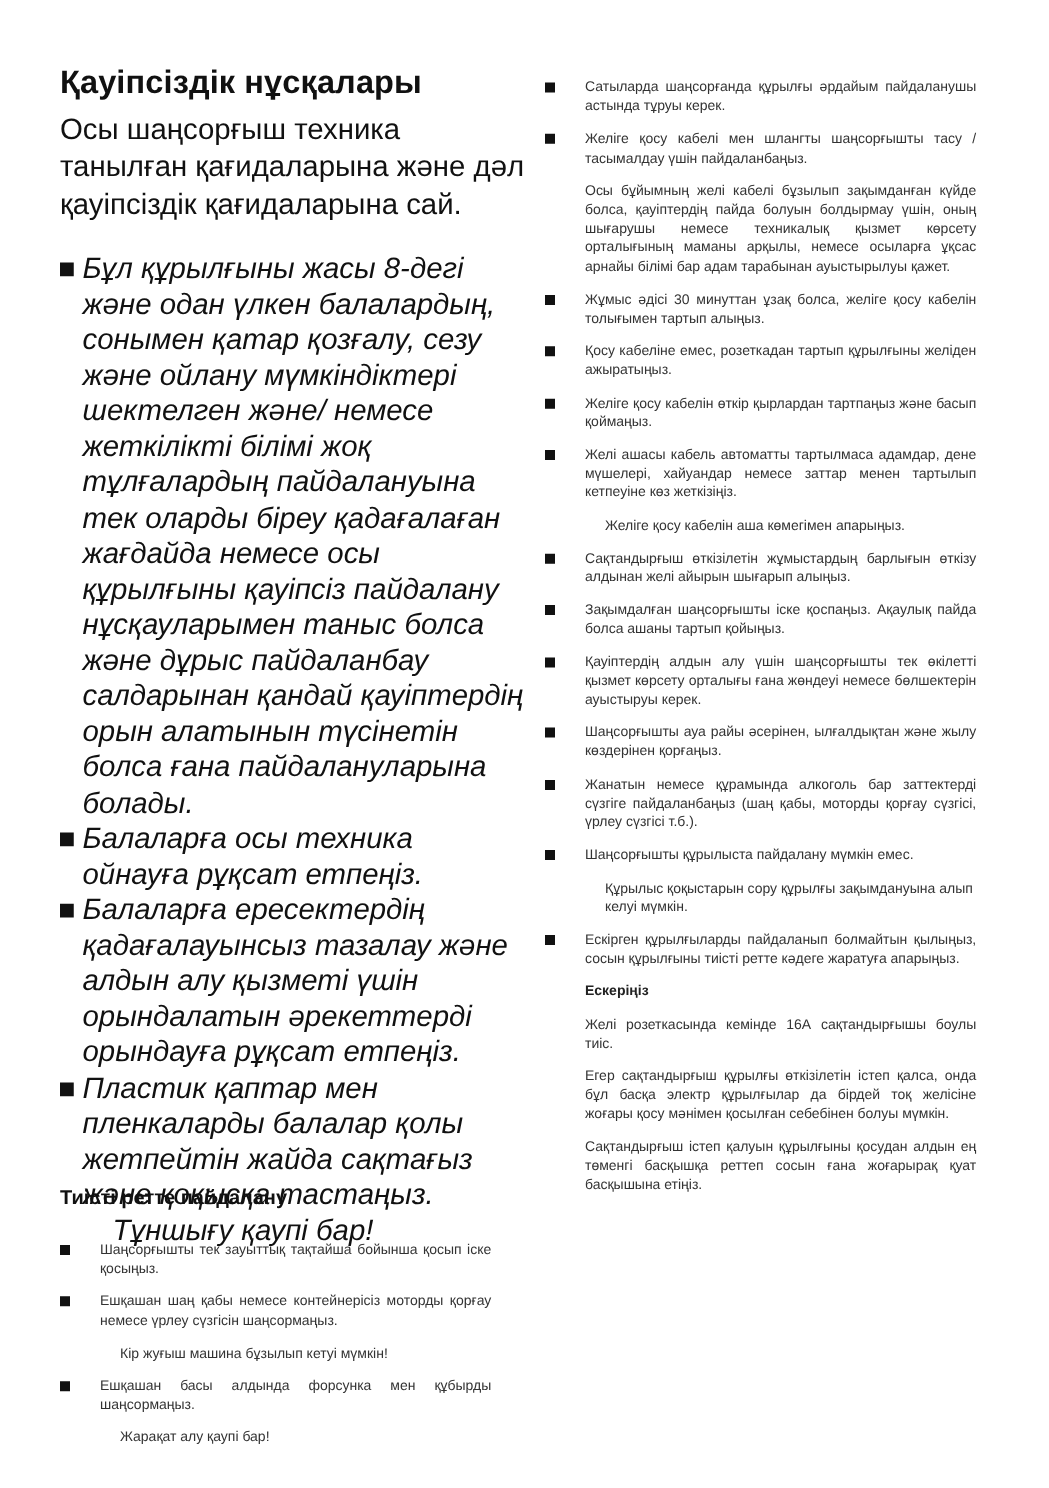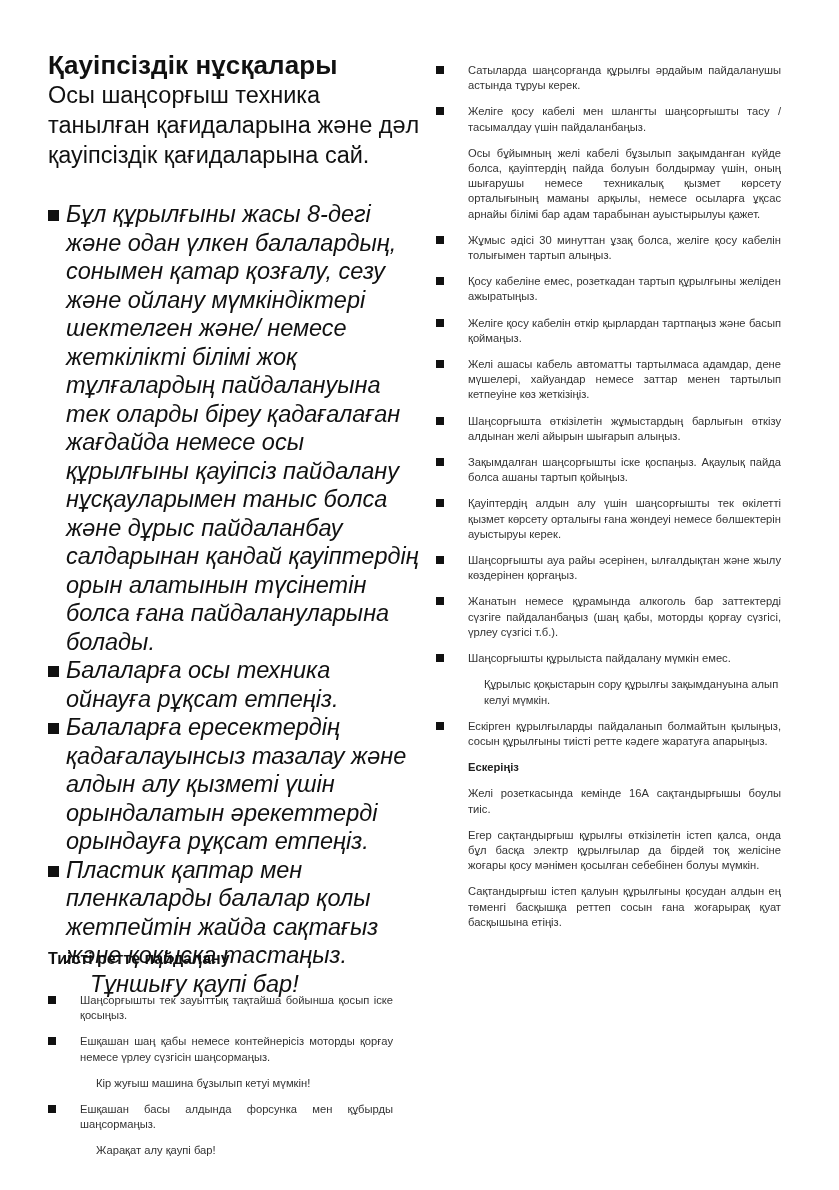--- a/index.html
+++ b/index.html
@@ -8,21 +8,21 @@
     font-family: "Liberation Sans", sans-serif; color: #111111;
   }
   .col-left { position: absolute; left: 48px; top: 0; width: 372px; }
   .col-right { position: absolute; left: 436px; top: 0; width: 356px; }
 
   .h-main {
     position: absolute; left: 0; top: 50px;
     font-size: 26px; font-weight: bold; letter-spacing: 0.1px; white-space: nowrap;
   }
   .intro {
-    position: absolute; left: 0; top: 80px; width: 372px;
+    position: absolute; left: 0; top: 88px; width: 372px;
     font-size: 23.5px; line-height: 30px; margin: 0;
   }
   .big-list { position: absolute; left: 0; top: 200px; width: 372px; margin: 0; padding: 0; list-style: none; font-style: italic; }
   .big-item {
     position: relative; padding-left: 18px;
     font-size: 23.5px; line-height: 28.5px; margin: 0;
   }
   .big-item .bullet {
     position: absolute; left: 0; top: 10px; width: 11px; height: 11px; background: #111;
   }
@@ -114,24 +114,25 @@
       <span class="bullet"></span>
       <p>Қосу кабеліне емес, розеткадан тартып құрылғыны желіден ажыратыңыз.</p>
     </li>
     <li class="s-item">
       <span class="bullet"></span>
       <p>Желіге қосу кабелін өткір қырлардан тартпаңыз және басып қоймаңыз.</p>
     </li>
     <li class="s-item">
       <span class="bullet"></span>
       <p>Желі ашасы кабель автоматты тартылмаса адамдар, дене мүшелері, хайуандар немесе заттар менен тартылып кетпеуіне көз жеткізіңіз.</p>
+      <p class="s-note">Желіге қосу кабелін аша көмегімен апарыңыз.</p>
     </li>
     <li class="s-item">
       <span class="bullet"></span>
-      <p>Шаңсорғышта өткізілетін жұмыстардың барлығын өткізу алдынан желі айырын шығарып алыңыз.</p>
+      <p>Сақтандырғыш өткізілетін жұмыстардың барлығын өткізу алдынан желі айырын шығарып алыңыз.</p>
     </li>
     <li class="s-item">
       <span class="bullet"></span>
       <p>Зақымдалған шаңсорғышты іске қоспаңыз. Ақаулық пайда болса ашаны тартып қойыңыз.</p>
     </li>
     <li class="s-item">
       <span class="bullet"></span>
       <p>Қауіптердің алдын алу үшін шаңсорғышты тек өкілетті қызмет көрсету орталығы ғана жөндеуі немесе бөлшектерін ауыстыруы керек.</p>
     </li>
     <li class="s-item">

